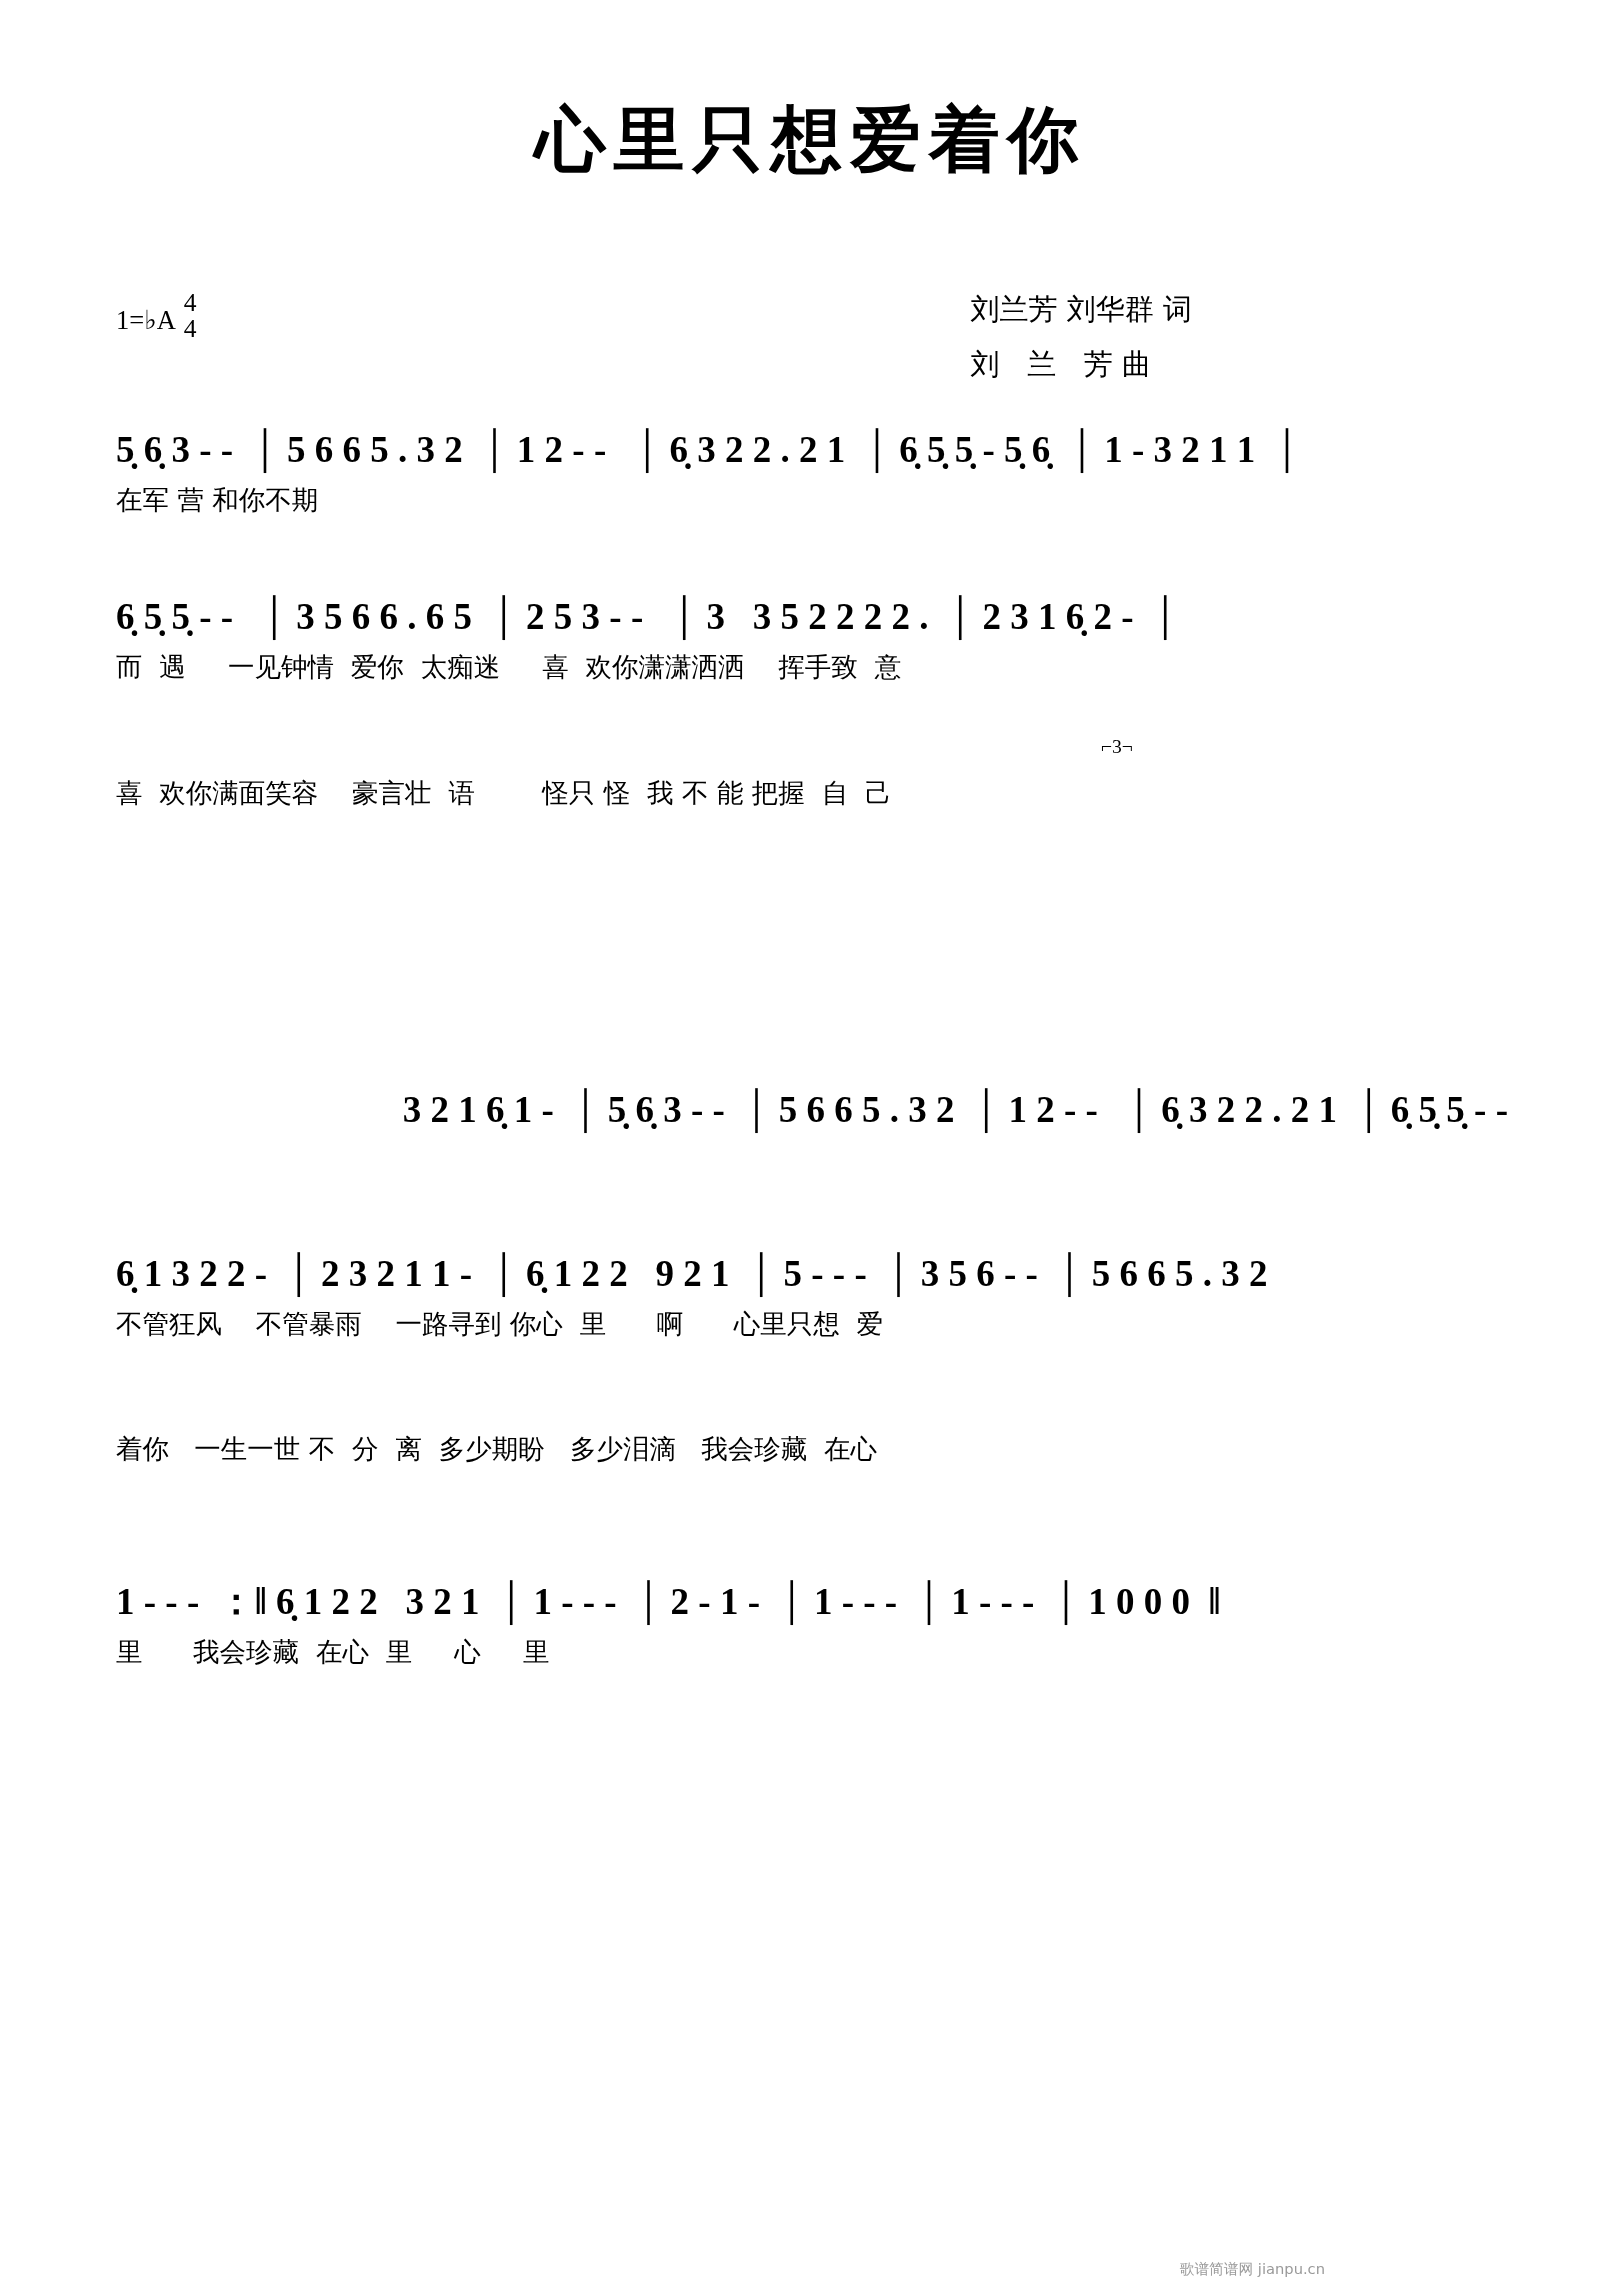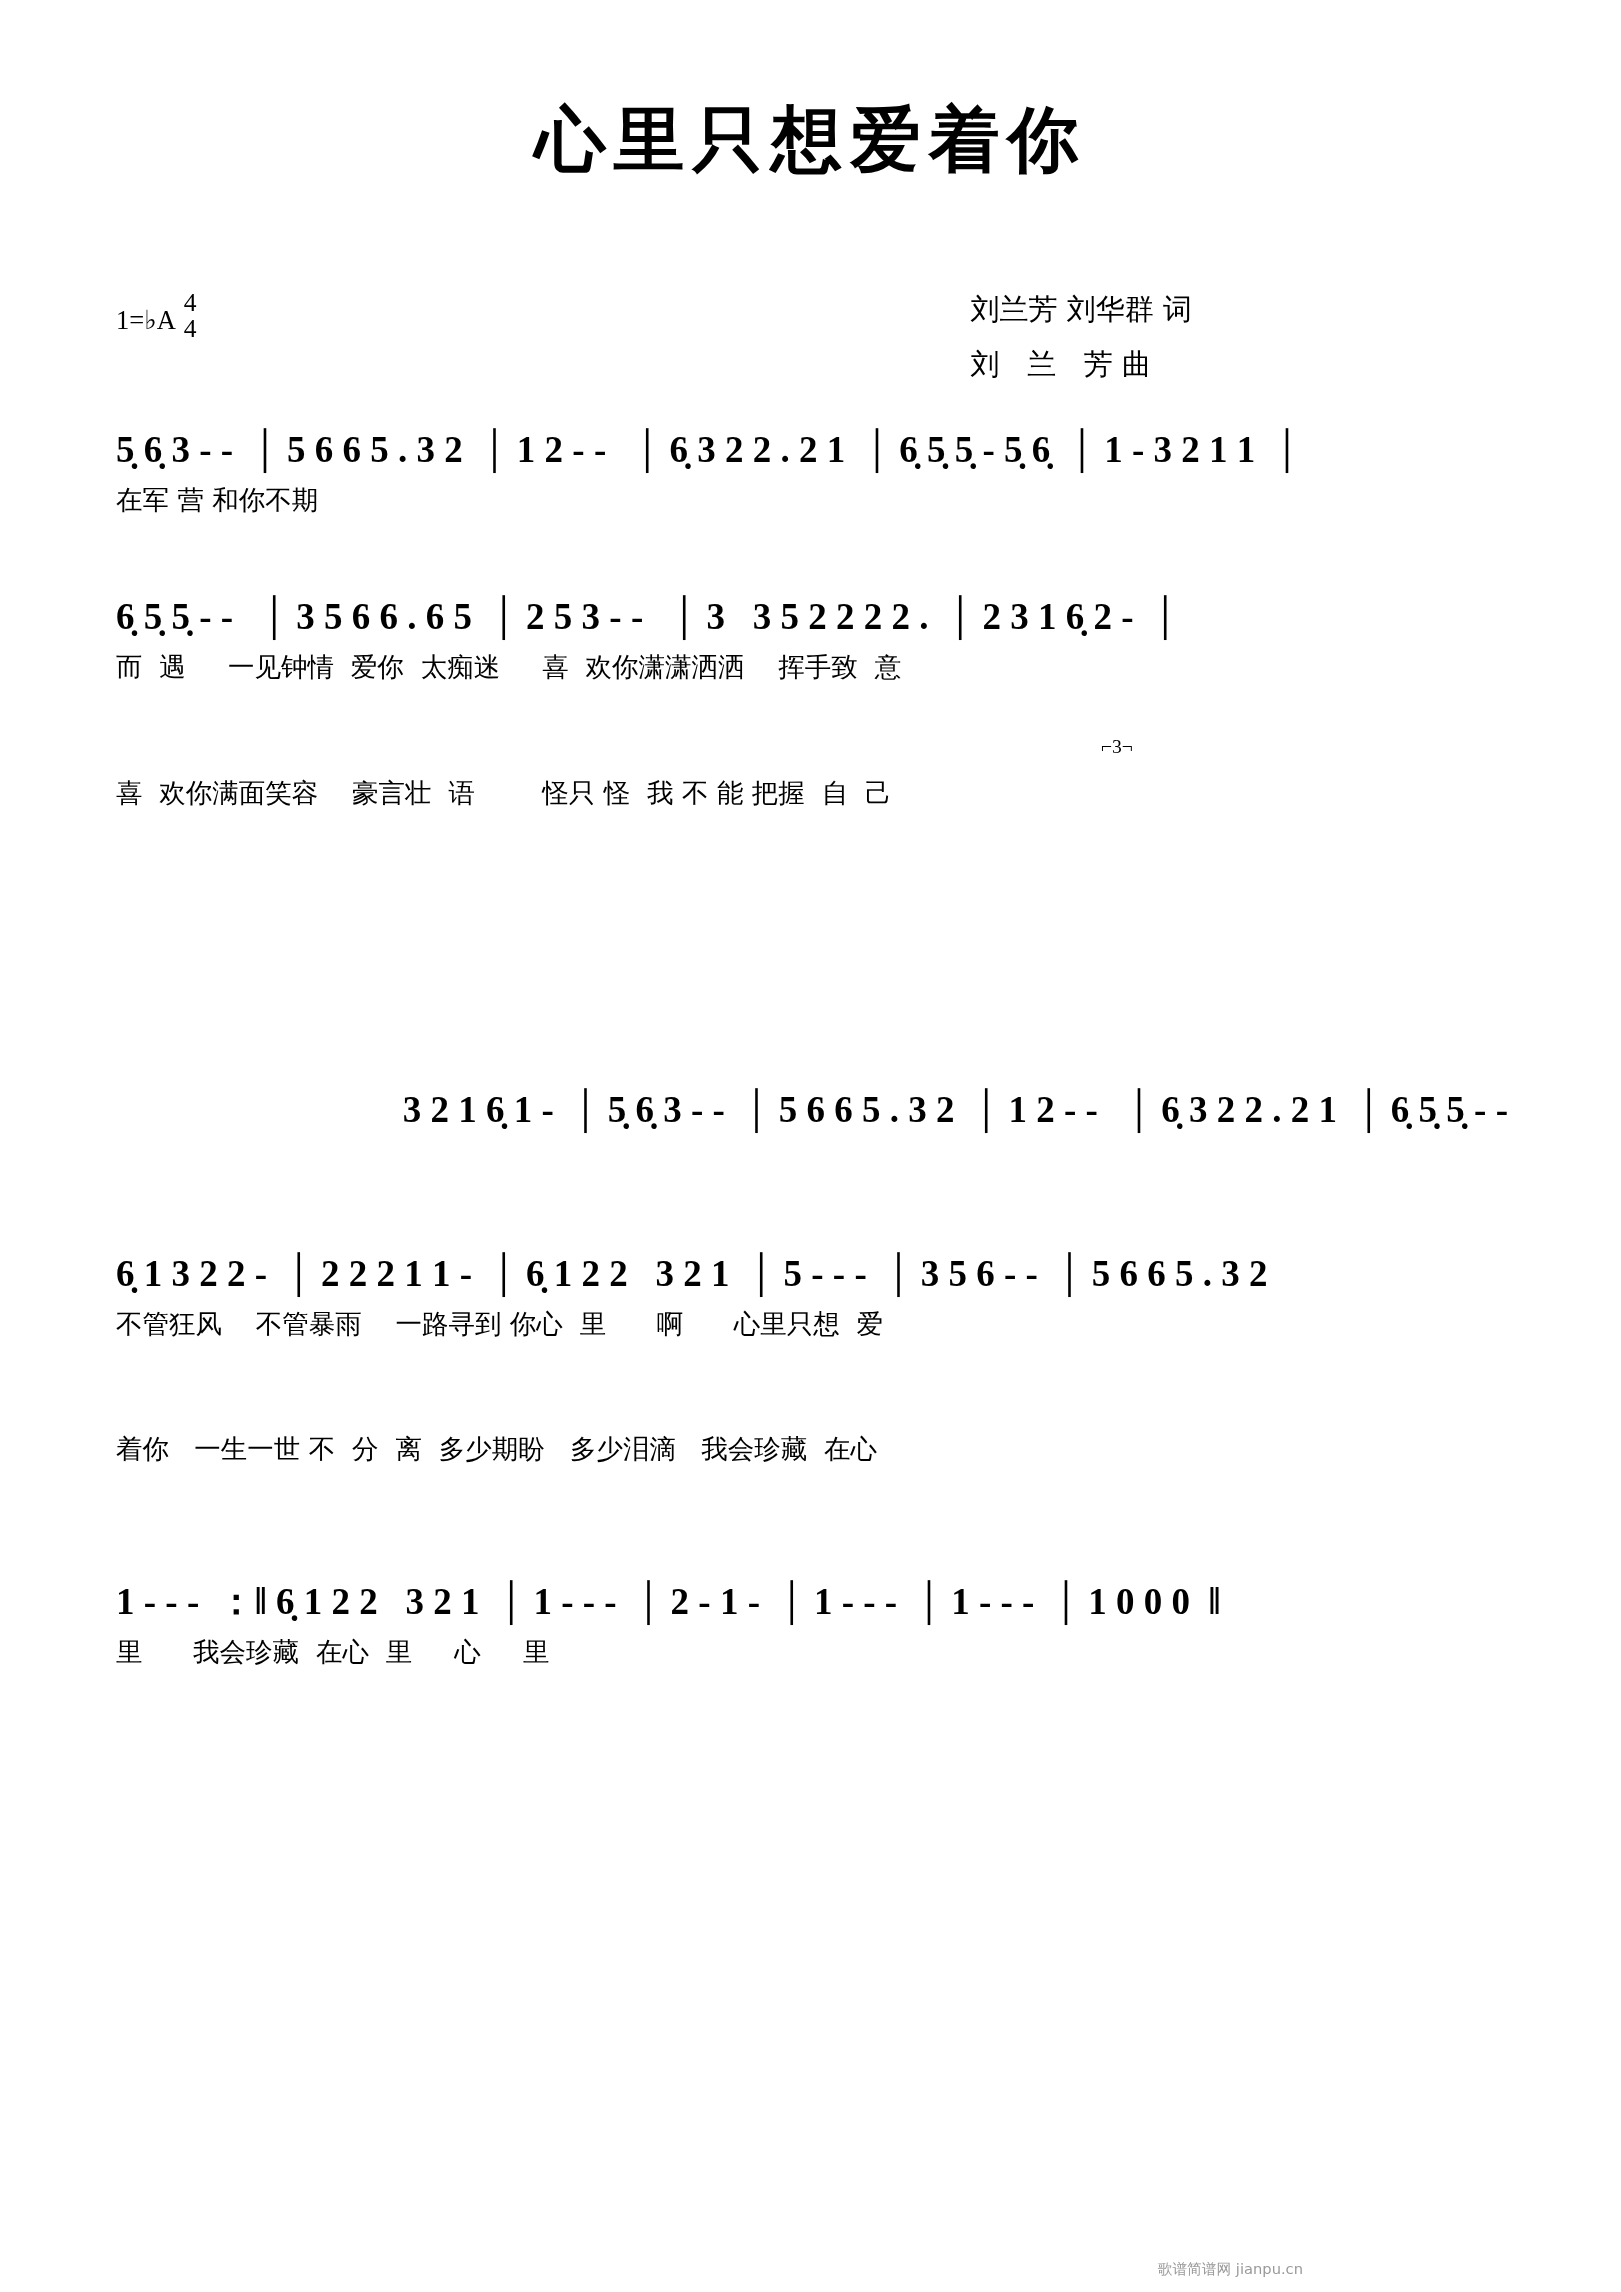--- a/index.html
+++ b/index.html
@@ -82,21 +82,21 @@
     font-family: "DejaVu Sans", sans-serif;
     font-size: 26.5px;
     white-space: pre;
     margin-top: 13.7px;
     line-height: 1.2;
   }
   .lyrics.indent-right { text-align: left; padding-right: 9.8px; }
 
   .watermark {
     position: absolute;
-    right: 26px;
+    right: 4px;
     bottom: 13.7px;
     font-family: "DejaVu Sans", sans-serif;
     font-size: 14.7px;
     color: #9a9a9a;
     white-space: pre;
   }
   .triplet {
     position: absolute;
     font-family: "Liberation Serif", serif;
     font-size: 19.6px;
@@ -136,21 +136,21 @@
     <div class="triplet" style="left:985px; top:-27.4px;">⌐3¬</div>
     <div class="lyrics">喜  欢你满面笑容    豪言壮  语        怪只 怪  我 不 能 把握  自  己</div>
   </div>
 
 
   <div class="system" style="top:1091px;text-align:right;">
     <div class="notes">3 2 1 6̣ 1 -  │ 5̣ 6̣ 3 - -  │ 5 6 6 5 . 3 2  │ 1 2 - -   │ 6̣ 3 2 2 . 2 1  │ 6̣ 5̣ 5̣ - -</div>
   </div>
 
   <div class="system" style="top:1255px;">
-    <div class="notes">6̣ 1 3 2 2 -  │ 2 2 2 1 1 -  │ 6̣ 1 2 2   3 2 1  │ 5 - - -  │ 3 5 6 - -  │ 5 6 6 5 . 3 2</div>
+    <div class="notes">6̣ 1 3 2 2 -  │ 2 3 2 1 1 -  │ 6̣ 1 2 2   9 2 1  │ 5 - - -  │ 3 5 6 - -  │ 5 6 6 5 . 3 2</div>
     <div class="lyrics">不管狂风    不管暴雨    一路寻到 你心  里      啊      心里只想  爱</div>
   </div>
 
   <div class="system" style="top:1419px;">
     <div class="lyrics">着你   一生一世 不  分  离  多少期盼   多少泪滴   我会珍藏  在心</div>
   </div>
 
   <div class="system" style="top:1583px;">
     <div class="notes">1 - - -  ：‖ 6̣ 1 2 2   3 2 1  │ 1 - - -  │ 2 - 1 -  │ 1 - - -  │ 1 - - -  │ 1 0 0 0  ‖</div>
     <div class="lyrics">里      我会珍藏  在心  里     心     里</div>

